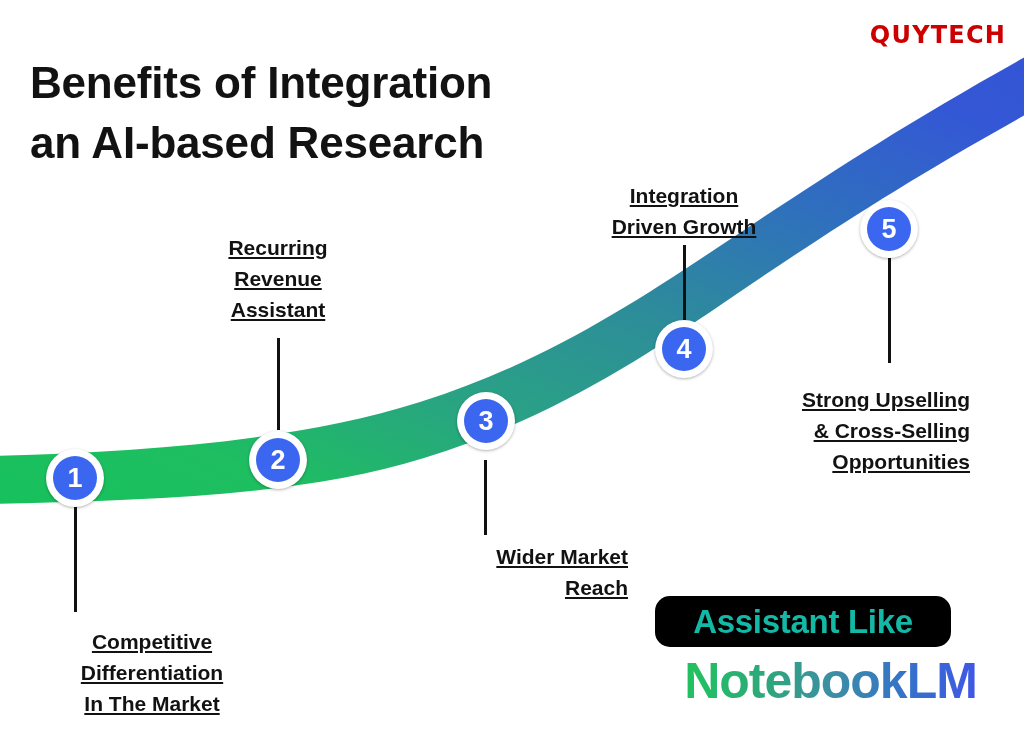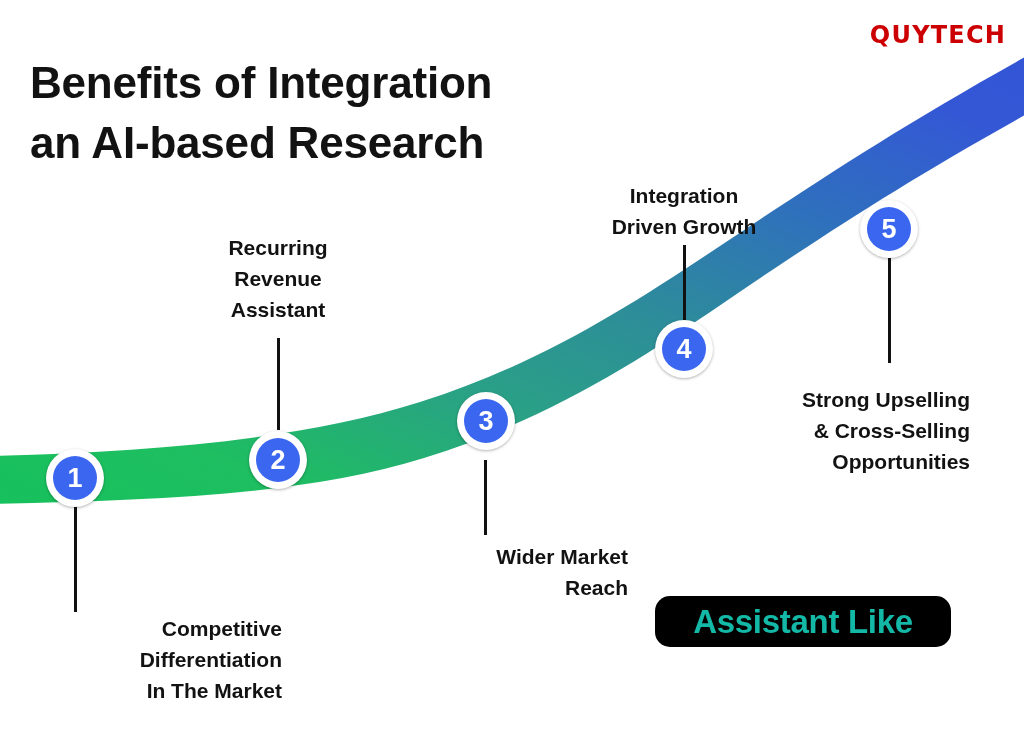--- a/index.html
+++ b/index.html
@@ -95,20 +95,21 @@
     width: 3px;
     background: #111111;
   }
   .milestone-label {
     position: absolute;
     font-size: 21px;
     font-weight: 700;
     line-height: 31px;
     color: #121212;
     white-space: pre-line;
+    text-decoration: underline;
   }
 
   
   #assistant-pill {
     position: absolute;
     left: 655px;
     top: 596px;
     width: 296px;
     height: 51px;
     border-radius: 15px;
@@ -183,21 +184,21 @@
   <h1 id="page-title">Benefits of Integration
 an AI-based Research</h1>
 
   <div class="milestone">
     <div class="connector" style="left:74px; top:506px; height:106px;"></div>
     <div class="milestone-marker" style="left:46px; top:449px;">
       <div class="milestone-disc">
         <span class="milestone-number">1</span>
       </div>
     </div>
-    <div class="milestone-label" style="left:22px; top:613px; width:260px; text-align:right;">Competitive
+    <div class="milestone-label" style="left:22px; top:626px; width:260px; text-align:center;">Competitive
 Differentiation
 In The Market</div>
   </div>
 
   <div class="milestone">
     <div class="connector" style="left:277px; top:338px; height:92px;"></div>
     <div class="milestone-marker" style="left:249px; top:431px;">
       <div class="milestone-disc">
         <span class="milestone-number">2</span>
       </div>
@@ -237,14 +238,15 @@
       </div>
     </div>
     <div class="milestone-label" style="left:710px; top:372px; width:260px; text-align:right;margin-top:12px;">Strong Upselling
 &amp; Cross-Selling
 Opportunities</div>
   </div>
 
   <div id="assistant-pill">
     <span id="assistant-pill-text">Assistant Like</span>
   </div>
+  <div id="notebooklm-wordmark">NotebookLM</div>
 
 </div>
 
 </body></html>

